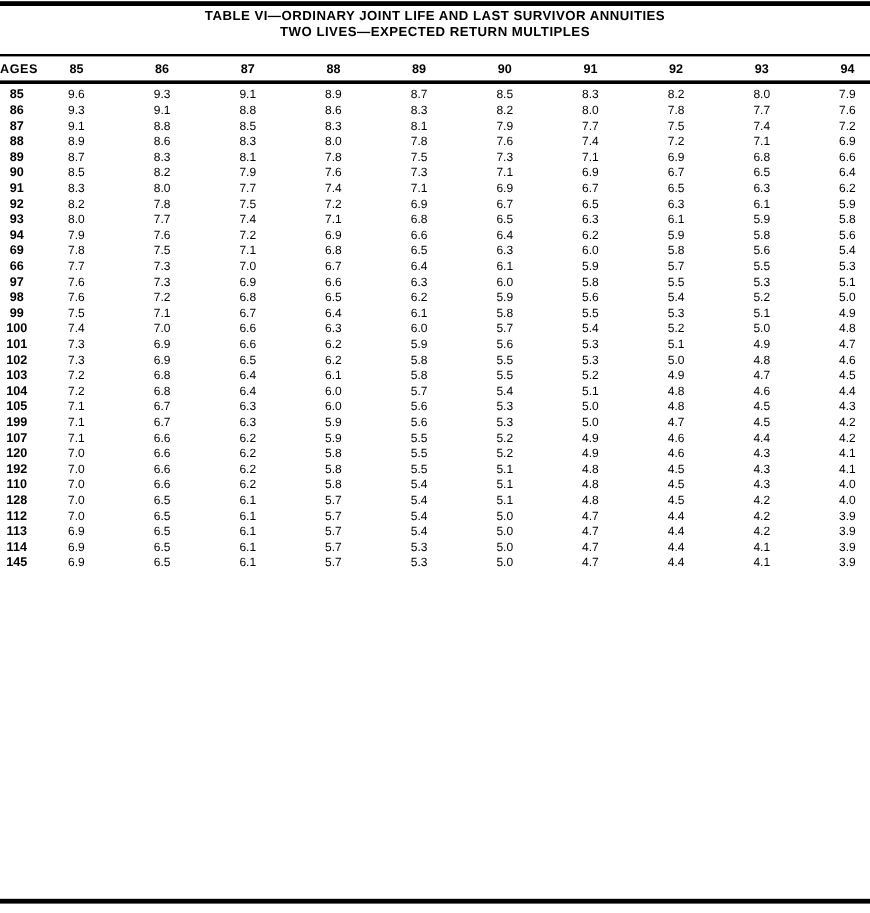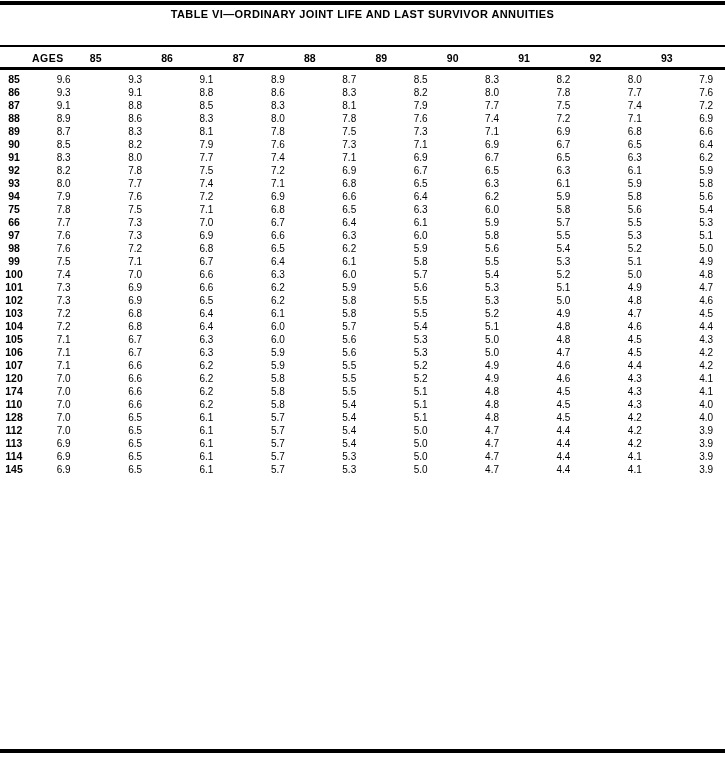--- a/index.html
+++ b/index.html
@@ -19,36 +19,37 @@
   .title-block {
     position: absolute; top: 8px; left: 0; width: 725px;
     text-align: center; font-weight: bold; font-size: 11px;
     line-height: 13px; letter-spacing: 0.4px; white-space: nowrap;
   }
 
   .header-row {
     position: absolute; top: 51px; left: 0; width: 742px;
     display: flex; font-weight: bold; font-size: 10.5px; line-height: 14px;
   }
-  .ages-hdr { width: 28px; flex: 0 0 28px; text-align: right; white-space: nowrap; letter-spacing: 0.5px; padding-left: 32px; }
+  .ages-hdr { width: 28px; flex: 0 0 28px; text-align: right; white-space: nowrap; letter-spacing: 0.5px; }
   .hcell    { width: 71.4px; flex: 0 0 71.4px; text-align: center; }
 
   .tbody { position: absolute; top: 73px; left: 0; width: 742px; }
   .row   { display: flex; font-size: 10px; line-height: 13px; }
   .age   { width: 28px; flex: 0 0 28px; text-align: center; font-weight: bold; font-size: 10.5px; }
   .cell  { width: 71.4px; flex: 0 0 71.4px; text-align: center; }
 </style>
 </head>
 <body>
 
 <div class="page">
   <div class="rule rule-top"></div>
 
   <div class="title-block">
     <div>TABLE VI—ORDINARY JOINT LIFE AND LAST SURVIVOR ANNUITIES</div>
+    <div>TWO LIVES—EXPECTED RETURN MULTIPLES</div>
   </div>
 
   <div class="rule rule-hdr-a"></div>
 
   <div class="header-row" id="header-row">
     <span class="ages-hdr">AGES</span>
   <span class="hcell">85</span>
       <span class="hcell">86</span>
       <span class="hcell">87</span>
       <span class="hcell">88</span>
@@ -187,21 +188,21 @@
         <span class="cell">7.2</span>
         <span class="cell">6.9</span>
         <span class="cell">6.6</span>
         <span class="cell">6.4</span>
         <span class="cell">6.2</span>
         <span class="cell">5.9</span>
         <span class="cell">5.8</span>
         <span class="cell">5.6</span>
       </div>
       <div class="row">
-        <span class="age">75</span>
+        <span class="age">69</span>
         <span class="cell">7.8</span>
         <span class="cell">7.5</span>
         <span class="cell">7.1</span>
         <span class="cell">6.8</span>
         <span class="cell">6.5</span>
         <span class="cell">6.3</span>
         <span class="cell">6.0</span>
         <span class="cell">5.8</span>
         <span class="cell">5.6</span>
         <span class="cell">5.4</span>
@@ -330,21 +331,21 @@
         <span class="cell">6.3</span>
         <span class="cell">6.0</span>
         <span class="cell">5.6</span>
         <span class="cell">5.3</span>
         <span class="cell">5.0</span>
         <span class="cell">4.8</span>
         <span class="cell">4.5</span>
         <span class="cell">4.3</span>
       </div>
       <div class="row">
-        <span class="age">106</span>
+        <span class="age">199</span>
         <span class="cell">7.1</span>
         <span class="cell">6.7</span>
         <span class="cell">6.3</span>
         <span class="cell">5.9</span>
         <span class="cell">5.6</span>
         <span class="cell">5.3</span>
         <span class="cell">5.0</span>
         <span class="cell">4.7</span>
         <span class="cell">4.5</span>
         <span class="cell">4.2</span>
@@ -369,21 +370,21 @@
         <span class="cell">6.2</span>
         <span class="cell">5.8</span>
         <span class="cell">5.5</span>
         <span class="cell">5.2</span>
         <span class="cell">4.9</span>
         <span class="cell">4.6</span>
         <span class="cell">4.3</span>
         <span class="cell">4.1</span>
       </div>
       <div class="row">
-        <span class="age">174</span>
+        <span class="age">192</span>
         <span class="cell">7.0</span>
         <span class="cell">6.6</span>
         <span class="cell">6.2</span>
         <span class="cell">5.8</span>
         <span class="cell">5.5</span>
         <span class="cell">5.1</span>
         <span class="cell">4.8</span>
         <span class="cell">4.5</span>
         <span class="cell">4.3</span>
         <span class="cell">4.1</span>

